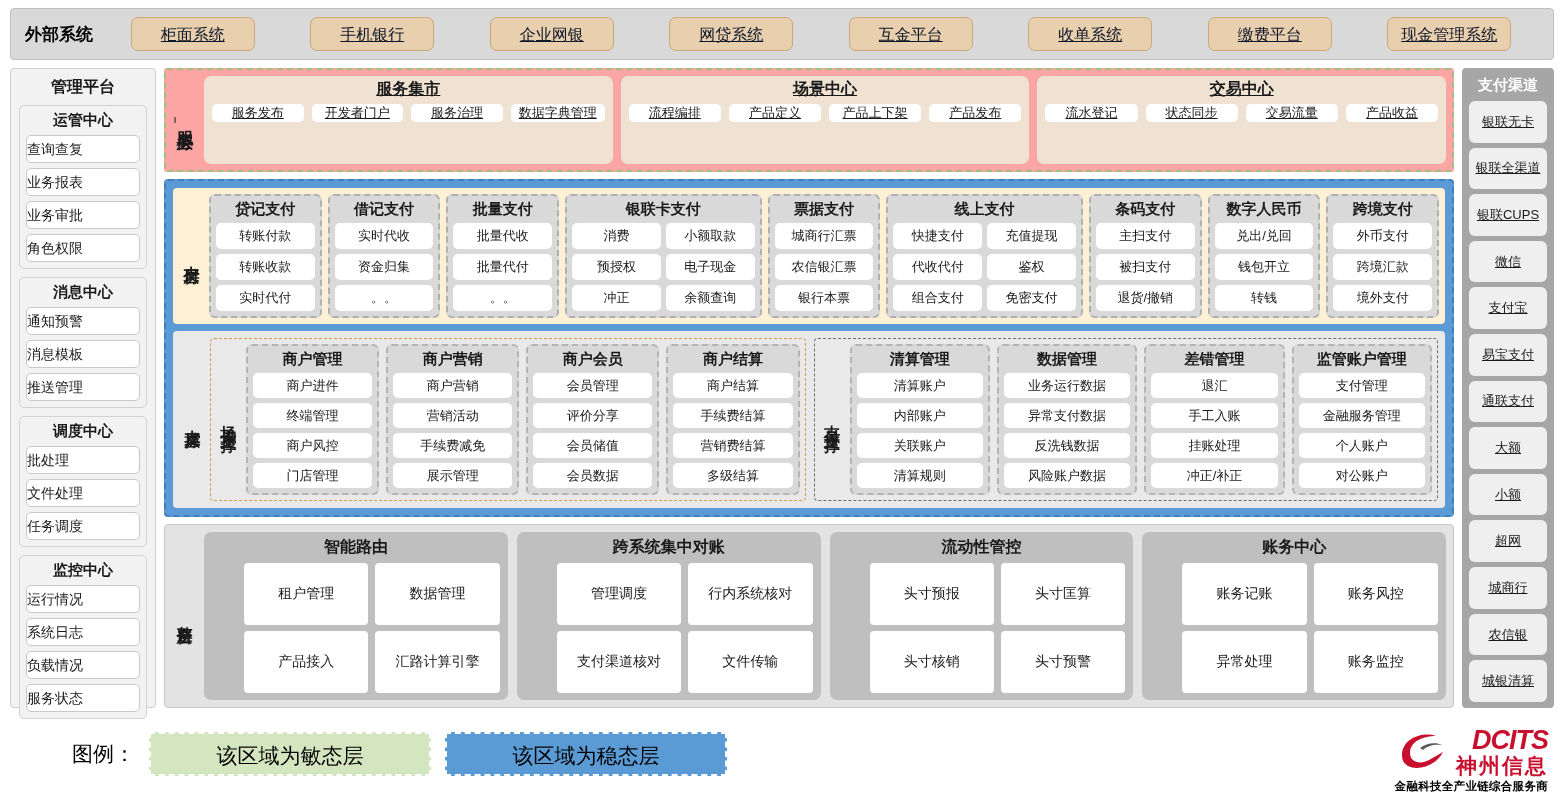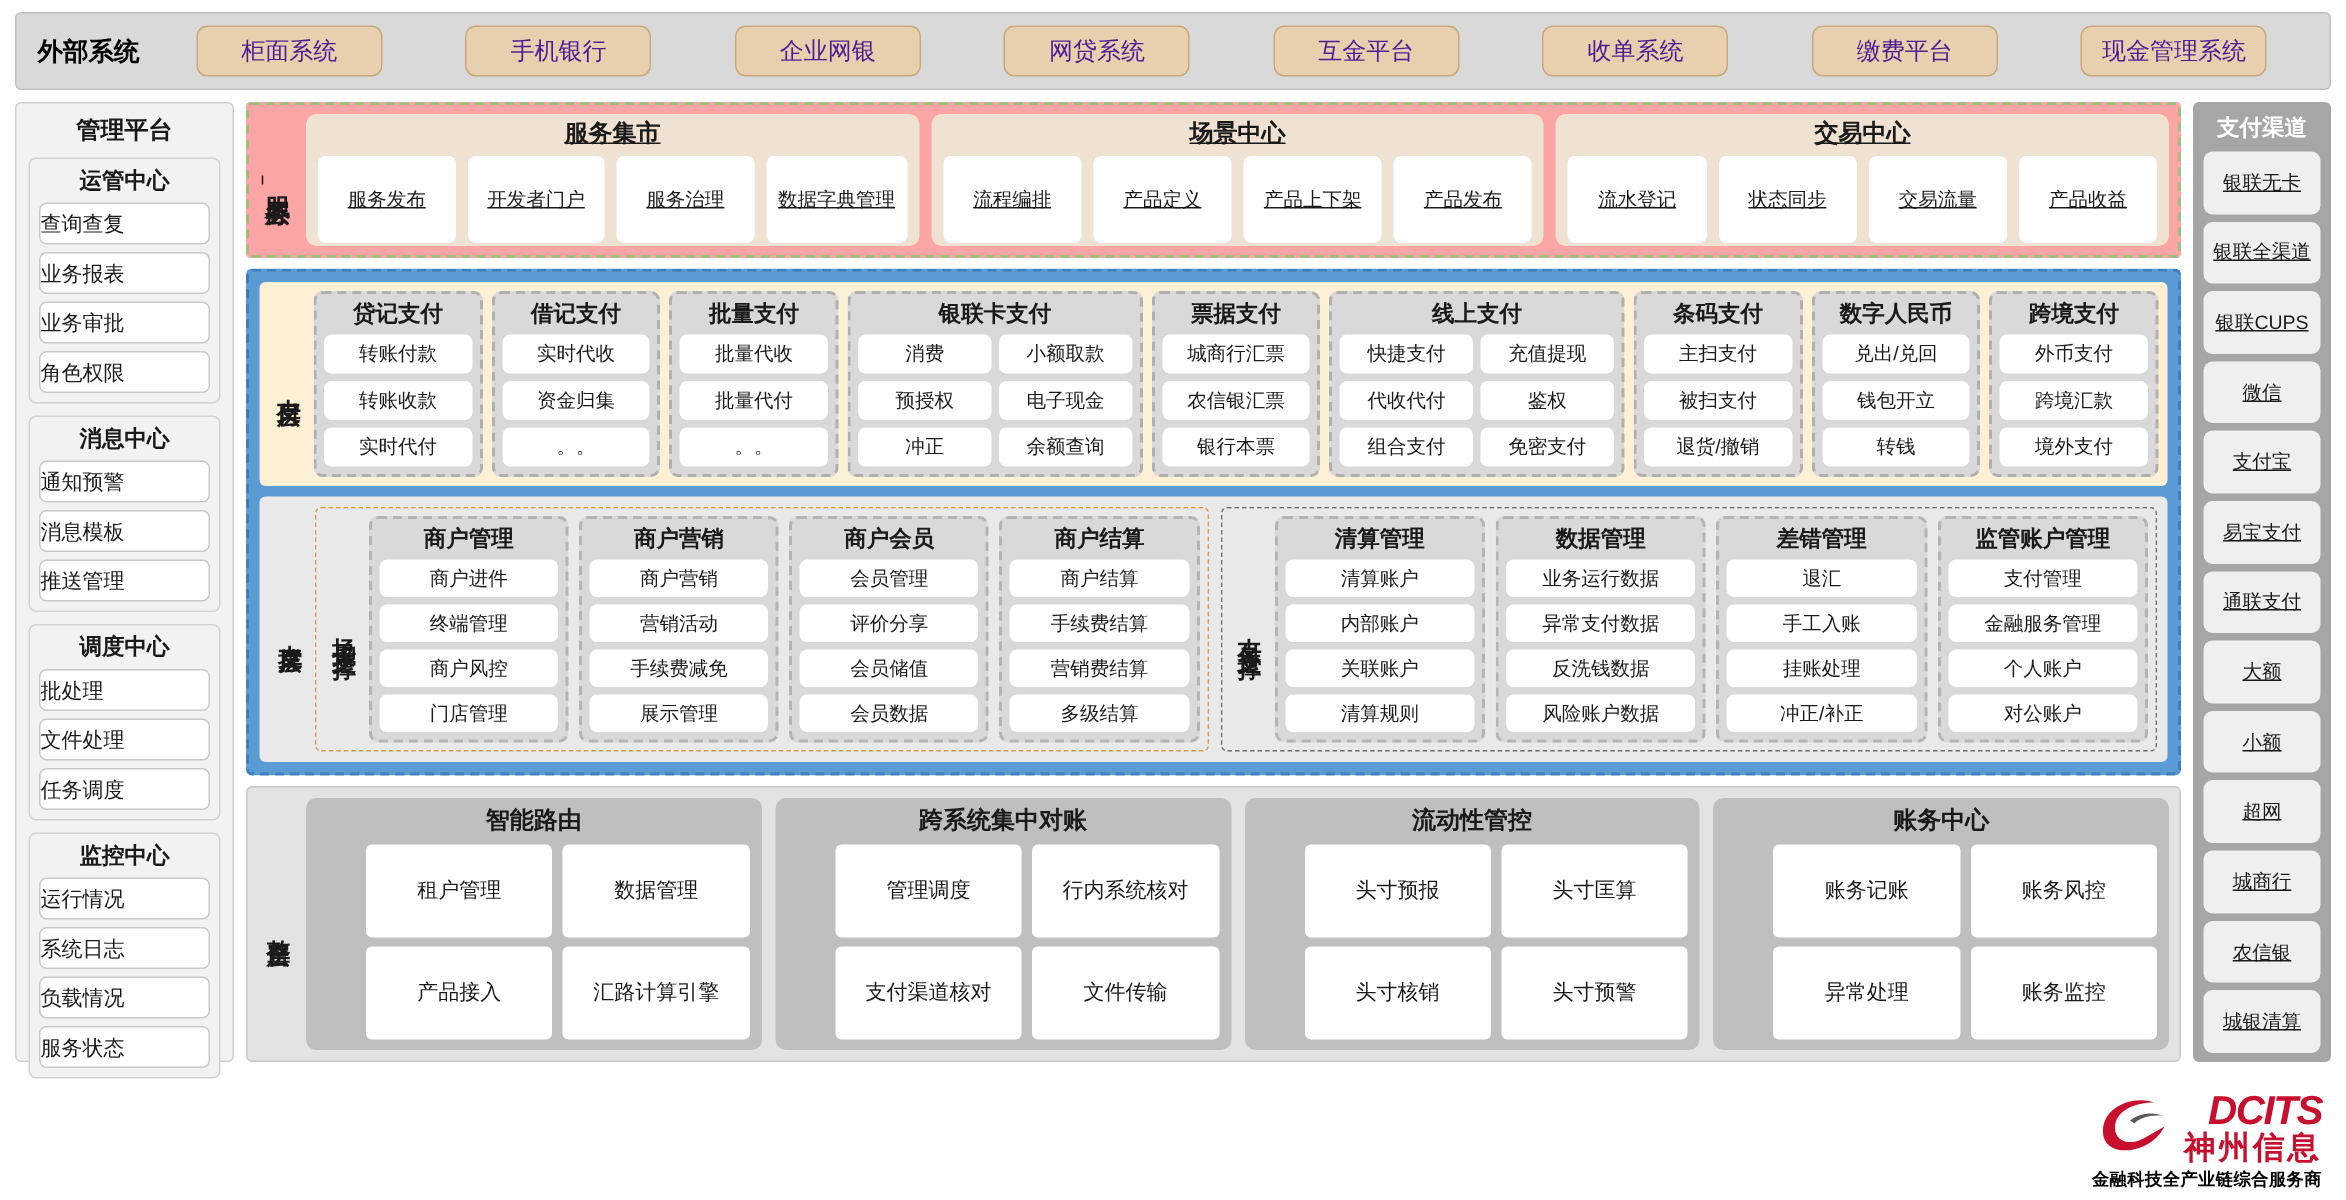--- a/index.html
+++ b/index.html
@@ -17,21 +17,21 @@
     display:flex;align-items:center;
     height:52px;
     background:#d9d9d9;border:1px solid #bfbfbf;border-radius:4px;
     padding:0 14px;box-sizing:border-box;margin-bottom:8px;
   }
   .ext-title{font-weight:bold;font-size:17px;color:#000;white-space:nowrap;margin-right:10px;}
   .ext-items{display:flex;flex:1;justify-content:space-around;align-items:center;}
   .ext-chip{
     background:#e8cfae;border:1px solid #c9a87c;border-radius:7px;
     min-width:124px;height:34px;line-height:34px;text-align:center;
-    font-size:16px;color:#4c1d95;box-sizing:border-box;
+    font-size:16px;color:#0f172a;box-sizing:border-box;text-decoration:underline;
   }
 
   
   .body-row{display:flex;gap:8px;align-items:flex-start;height:640px;}
 
   
   .admin-col{
     width:146px;flex:none;
     background:#f2f2f2;border:1px solid #cfcfcf;border-radius:4px;
     padding:6px 8px 8px 8px;box-sizing:border-box;height:640px;
@@ -69,21 +69,21 @@
   .service-layer .vlabel{font-size:17px;width:26px;}
   .svc-groups{display:flex;flex:1;gap:8px;}
   .svc-card{
     flex:1;background:#f0e2d2;border-radius:7px;padding:3px 8px 6px 8px;box-sizing:border-box;
     display:flex;flex-direction:column;
   }
   .svc-card-title{text-align:center;font-weight:bold;font-size:16px;margin-bottom:4px;}
   .svc-chips{display:flex;gap:8px;justify-content:center;}
   .svc-chip{
     background:#ffffff;border-radius:5px;
-    padding:20px 8px;font-size:13px;white-space:nowrap;
+    padding:0 8px;font-size:13px;white-space:nowrap;
     text-align:center;flex:1;
   }
 
   
   .stable-wrap{
     background:#5b9bd5;border:2px dashed #3f7fbc;border-radius:4px;
     padding:7px;box-sizing:border-box;
     display:flex;flex-direction:column;gap:7px;
     flex:none;
   }
@@ -574,20 +574,25 @@
           <div class="chan-item">超网</div>
           <div class="chan-item">城商行</div>
           <div class="chan-item">农信银</div>
           <div class="chan-item">城银清算</div>
         </div>
     </div>
 
   </div>
 
   <div class="footer">
+    <div class="legend">
+      <div class="legend-label">图例：</div>
+      <div class="legend-chip legend-agile">该区域为敏态层</div>
+      <div class="legend-chip legend-stable">该区域为稳态层</div>
+    </div>
 
     <div class="brand">
       <div class="brand-top">
         <div class="brand-mark">
           <svg width="56" height="42" viewBox="0 0 56 42">
             <path d="M6 26 C6 10, 26 2, 40 7 C28 7, 14 12, 14 24 C14 33, 24 36, 33 31 L47 23 C40 37, 22 42, 12 37 C7 34, 6 30, 6 26 Z" fill="#c8102e"></path>
             <path d="M24 19 C30 14, 40 13, 46 16 C38 15, 31 17, 27 21 Z" fill="#5a5a5a"></path>
           </svg>
         </div>
         <div class="brand-words">

